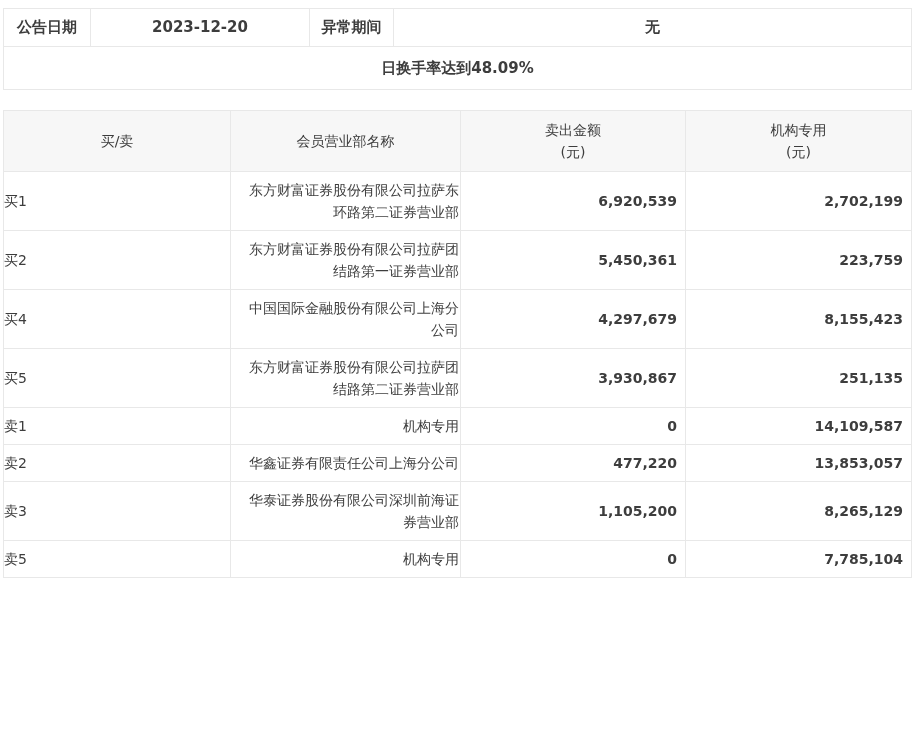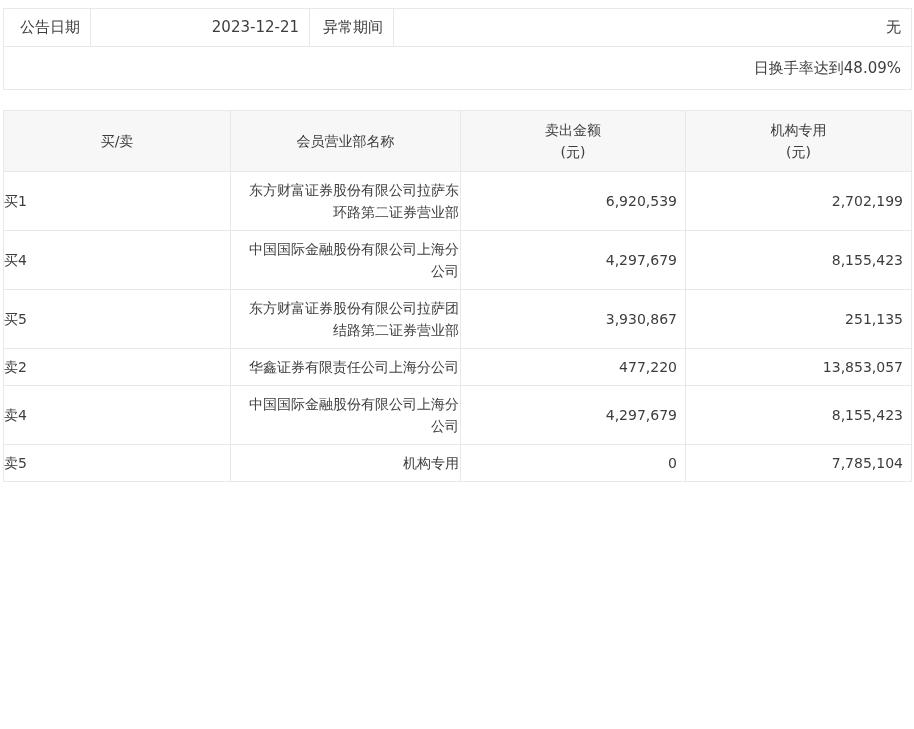--- a/index.html
+++ b/index.html
@@ -27,22 +27,22 @@
     border: 1px solid #e8e8e8;
     vertical-align: middle;
     overflow: hidden;
   }
 
   
   .info-table td {
     font-size: 15px;
     line-height: 21px;
     padding: 0 10px;
-    text-align: right;
-    font-weight: normal;
+    text-align: center;
+    font-weight: bold;
     white-space: nowrap;
   }
   .info-table tr.r1 td { height: 37px; }
   .info-table tr.r2 td { height: 44px; }
   .info-table tr.r3 td { height: 42px; }
 
   
   .lhb-table { margin-top: 20px; }
   .lhb-table th {
     background: #f7f7f7;
@@ -53,40 +53,40 @@
     text-align: center;
     padding: 0;
   }
   .lhb-table td {
     font-size: 14px;
     line-height: 22px;
     padding: 7px 0;
   }
   .cell-side   { text-align: left; }
   .cell-branch { text-align: right; padding-left: 6px !important; padding-right: 1px !important; }
-  .cell-amount { text-align: right; padding-right: 8px !important; }
+  .cell-amount { text-align: right; padding-right: 8px !important; font-weight: bold; }
 </style>
 </head>
 <body>
 
 <div class="wrap">
 
   <table class="info-table">
     <colgroup>
       <col style="width:87px">
         <col style="width:219px">
         <col style="width:84px">
       <col style="width:185px">
         <col style="width:166px">
         <col style="width:167px">
     </colgroup>
     <tbody>
         <tr class="r1">
       <td>公告日期</td>
-      <td>2023-12-21</td>
+      <td>2023-12-20</td>
       <td>异常期间</td>
       <td colspan="3">无</td>
     </tr>
     <tr class="r3">
       <td colspan="6">日换手率达到48.09%</td>
     </tr>
   </tbody>
     </table>
 
   <table class="lhb-table">
@@ -111,42 +111,54 @@
       </tr>
     </thead>
     <tbody>
         <tr>
       <td class="cell-side">买1</td>
       <td class="cell-branch">东方财富证券股份有限公司拉萨东环路第二证券营业部</td>
       <td class="cell-amount">6,920,539</td>
       <td class="cell-amount">2,702,199</td>
     </tr>
         <tr>
+      <td class="cell-side">买2</td>
+      <td class="cell-branch">东方财富证券股份有限公司拉萨团结路第一证券营业部</td>
+      <td class="cell-amount">5,450,361</td>
+      <td class="cell-amount">223,759</td>
+    </tr>
+        <tr>
       <td class="cell-side">买4</td>
       <td class="cell-branch">中国国际金融股份有限公司上海分公司</td>
       <td class="cell-amount">4,297,679</td>
       <td class="cell-amount">8,155,423</td>
     </tr>
         <tr>
       <td class="cell-side">买5</td>
       <td class="cell-branch">东方财富证券股份有限公司拉萨团结路第二证券营业部</td>
       <td class="cell-amount">3,930,867</td>
       <td class="cell-amount">251,135</td>
     </tr>
         <tr>
+      <td class="cell-side">卖1</td>
+      <td class="cell-branch">机构专用</td>
+      <td class="cell-amount">0</td>
+      <td class="cell-amount">14,109,587</td>
+    </tr>
+        <tr>
       <td class="cell-side">卖2</td>
       <td class="cell-branch">华鑫证券有限责任公司上海分公司</td>
       <td class="cell-amount">477,220</td>
       <td class="cell-amount">13,853,057</td>
     </tr>
         <tr>
-      <td class="cell-side">卖4</td>
-      <td class="cell-branch">中国国际金融股份有限公司上海分公司</td>
-      <td class="cell-amount">4,297,679</td>
-      <td class="cell-amount">8,155,423</td>
+      <td class="cell-side">卖3</td>
+      <td class="cell-branch">华泰证券股份有限公司深圳前海证券营业部</td>
+      <td class="cell-amount">1,105,200</td>
+      <td class="cell-amount">8,265,129</td>
     </tr>
         <tr>
       <td class="cell-side">卖5</td>
       <td class="cell-branch">机构专用</td>
       <td class="cell-amount">0</td>
       <td class="cell-amount">7,785,104</td>
     </tr>
       </tbody>
   </table>
 

